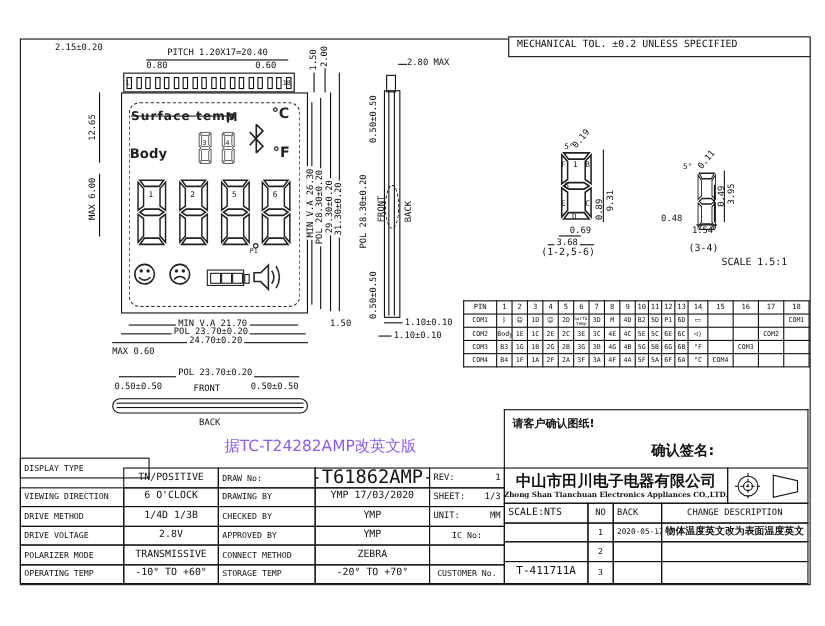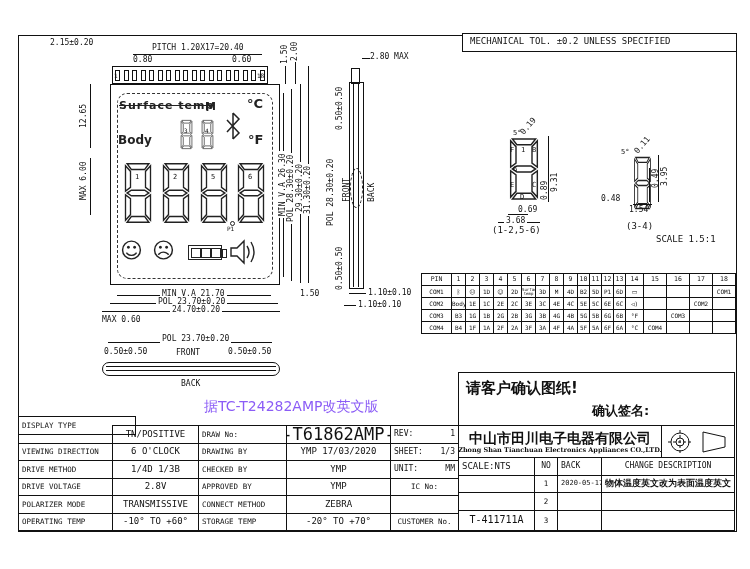--- a/index.html
+++ b/index.html
@@ -359,21 +359,21 @@
           <td>°C</td>
           <td>COM4</td>
           <td></td>
           <td></td>
           <td></td>
         </tr>
       </tbody>
     </table>
 
   <div id="confirmbox"></div>
-  <div class="lbl cjk" style="left:466px;top:380px;font-size:15px;font-weight:bold;">请客户确认图纸!</div>
+  <div class="lbl cjk" style="left:466px;top:380px;font-size:10px;font-weight:bold;">请客户确认图纸!</div>
   <div class="lbl cjk" style="left:592px;top:404px;font-size:13px;font-weight:bold;">确认签名:</div>
 
   <div class="lbl cjk" style="left:204px;top:399px;font-size:14px;color:#8b5cf6;">据TC-T24282AMP改英文版</div>
 
   <div class="cell" style="left:18px;top:416px;width:118px;height:19px;">DISPLAY TYPE</div>
   <div class="cell val" style="left:112px;top:425px;width:87px;height:19px;">TN/POSITIVE</div>
   <div class="cell" style="left:18px;top:443px;width:95px;height:18px;">VIEWING DIRECTION</div>
   <div class="cell val" style="left:112px;top:443px;width:87px;height:18px;">6 O'CLOCK</div>
   <div class="cell" style="left:18px;top:460px;width:95px;height:19px;">DRIVE METHOD</div>
   <div class="cell val" style="left:112px;top:460px;width:87px;height:19px;">1/4D  1/3B</div>

